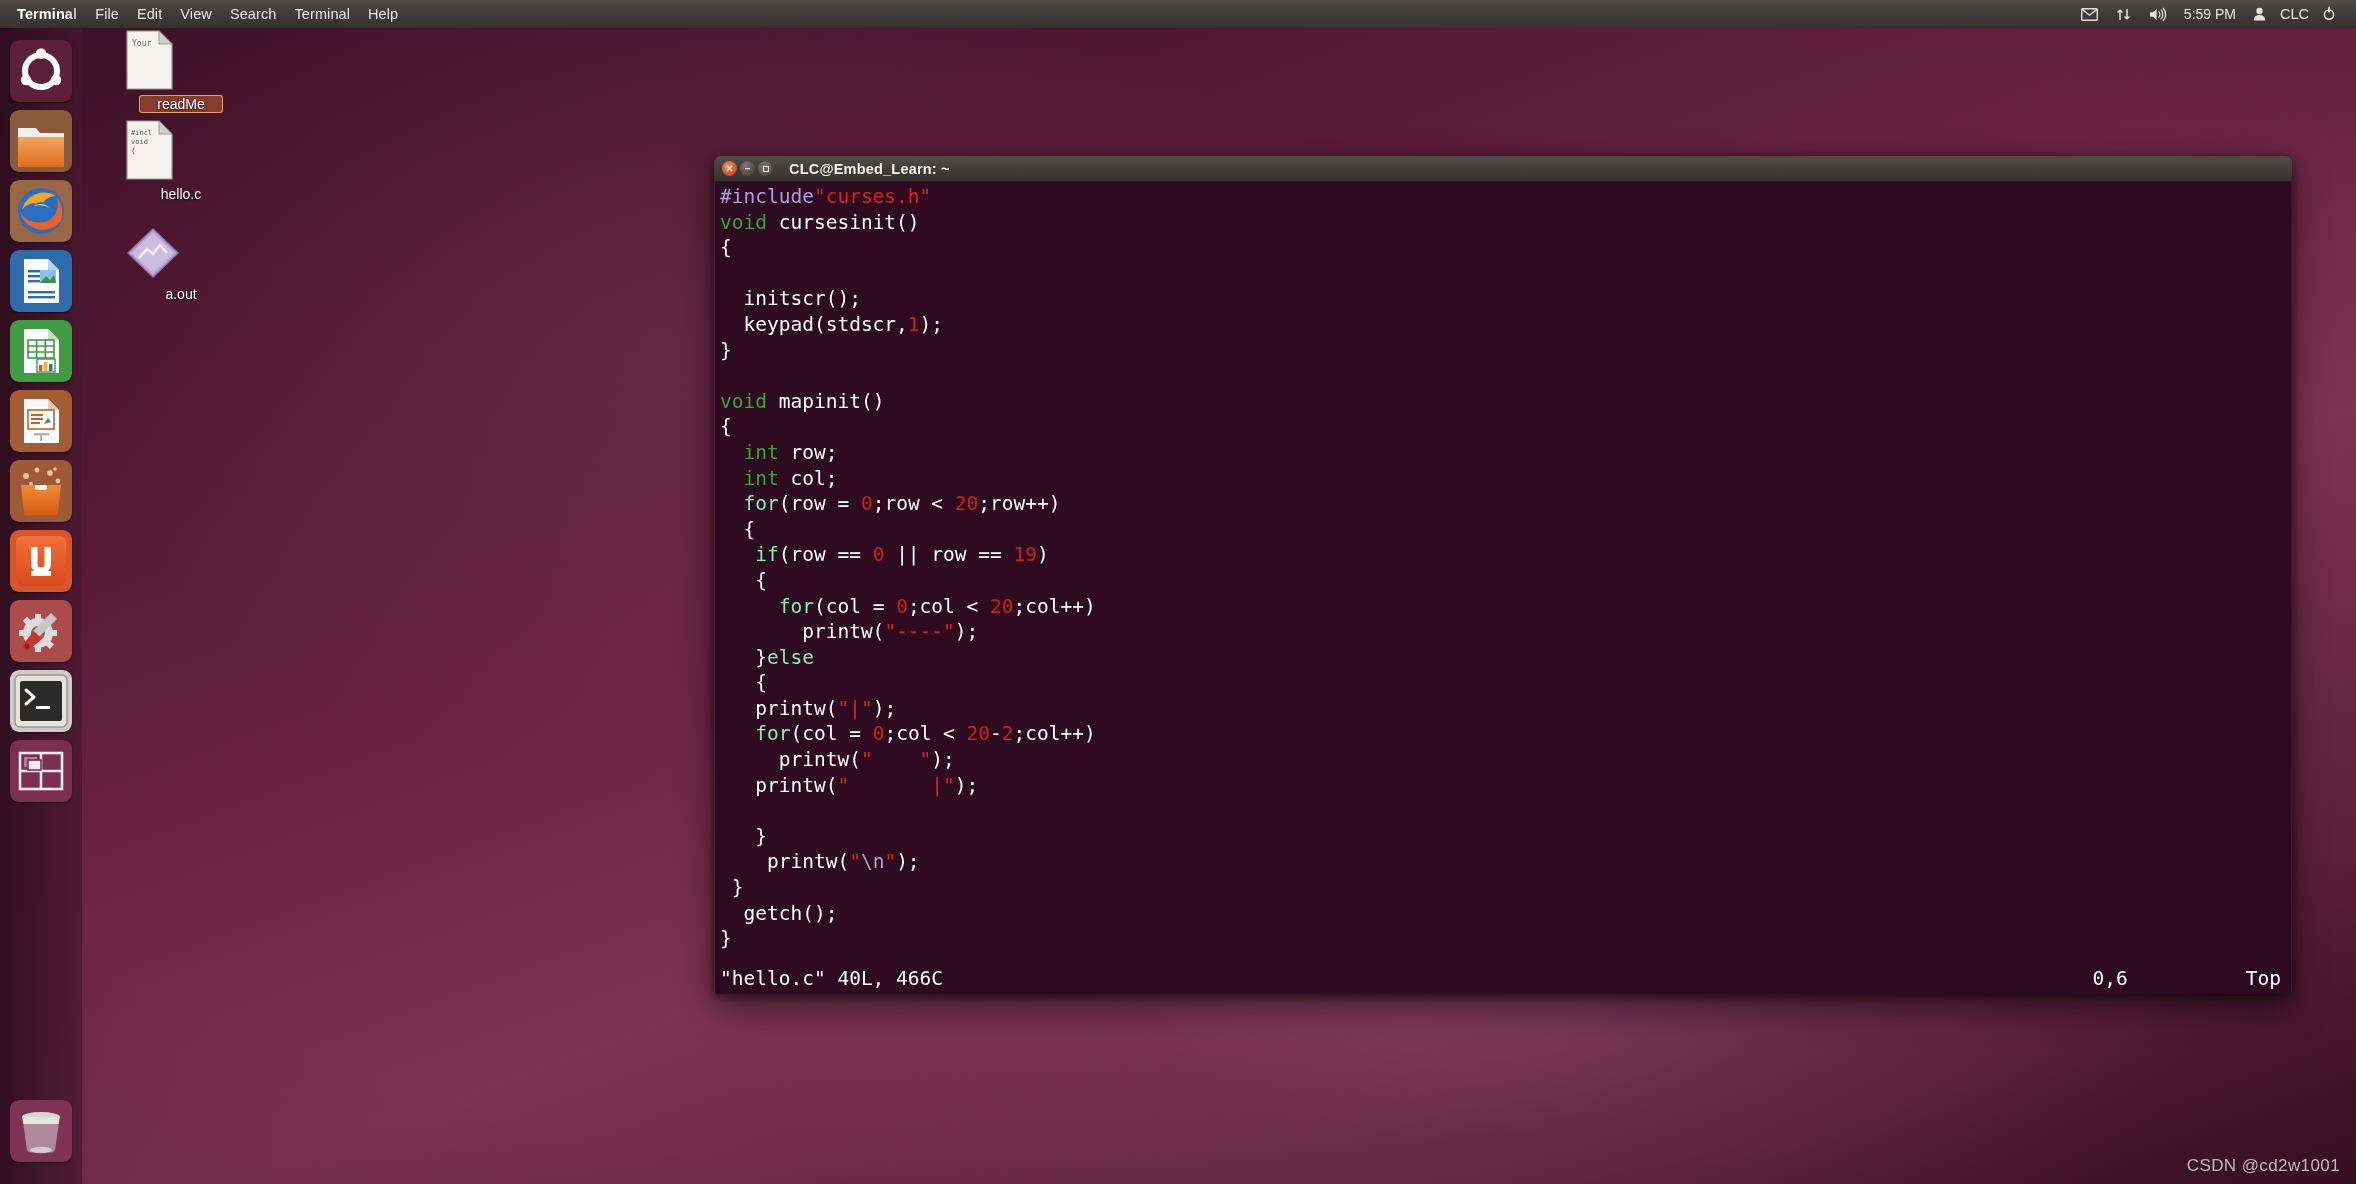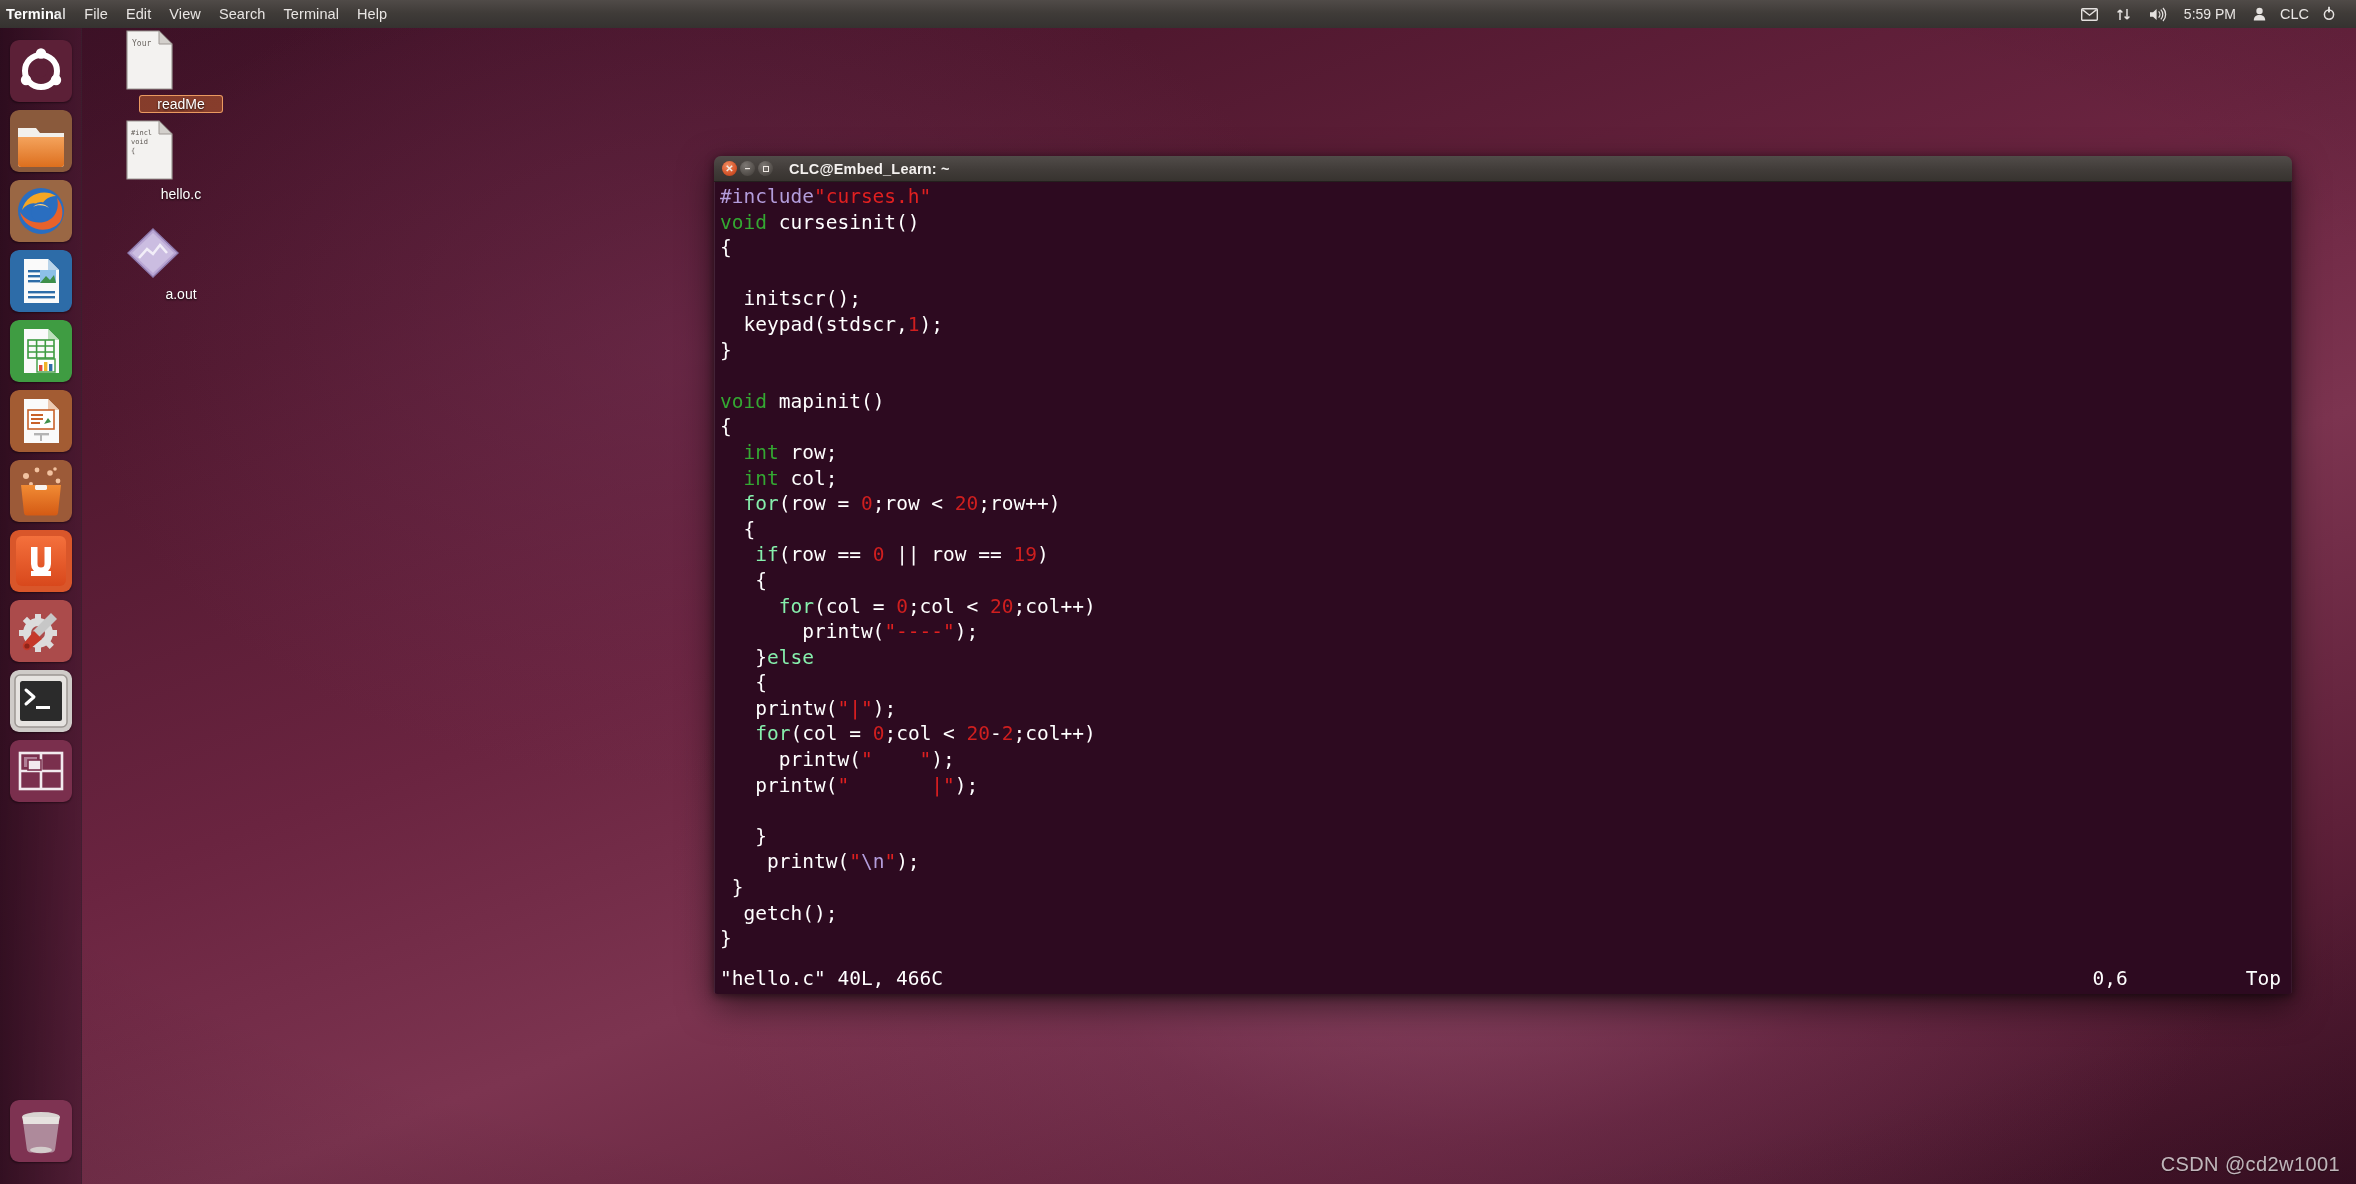--- a/index.html
+++ b/index.html
@@ -24,21 +24,21 @@
     background:radial-gradient(ellipse 130% 120% at 50% 48%, rgba(0,0,0,0) 44%, rgba(20,4,12,0.55) 100%);
   }
 
   
   #top-panel {
     position:absolute; left:0; top:0; width:2356px; height:28px;
     background:linear-gradient(180deg,#504b48 0%,#3f3b38 48%,#353230 100%);
     display:flex; align-items:center;
     z-index:60;
   }
-  #menu-area { display:flex; align-items:center; height:28px; margin-left:0; }
+  #menu-area { display:flex; align-items:center; height:28px; margin-left:11px; }
   .menu-item {
     color:#e8e5e3; font-size:14.5px; padding:0 9px; line-height:28px;
     white-space:nowrap; letter-spacing:.1px;
   }
   .menu-item.app-title { font-weight:bold; color:#fdfdfd; padding-left:6px;
      -webkit-mask-image:linear-gradient(90deg,#000 0%,#000 74%,rgba(0,0,0,.25) 100%);
      mask-image:linear-gradient(90deg,#000 0%,#000 74%,rgba(0,0,0,.25) 100%); }
   #tray { margin-left:auto; display:flex; align-items:center; height:28px; padding-right:10px; }
   .tray-item { display:flex; align-items:center; justify-content:center;
      height:28px; padding:0 9px; color:#e4e1df; font-size:14.5px; }
@@ -138,21 +138,21 @@
     font-size:19.5px; color:#ffffff;
     display:flex; align-items:center;
   }
   #status-file { white-space:pre; }
   #status-pos { margin-left:auto; white-space:pre; }
   #status-top { margin-left:118px; white-space:pre; }
 
   
   #watermark {
     position:absolute; right:16px; bottom:8px; z-index:20;
-    color:rgba(255,255,255,.70); font-size:20px; letter-spacing:.4px;
+    color:rgba(255,255,255,.70); font-size:17px; letter-spacing:.4px;
     text-shadow:0 1px 1px rgba(0,0,0,.35);
   }
 </style>
 </head>
 <body>
 
 <div id="wallpaper">
   <div id="wallpaper-vignette"></div>
 </div>
 

